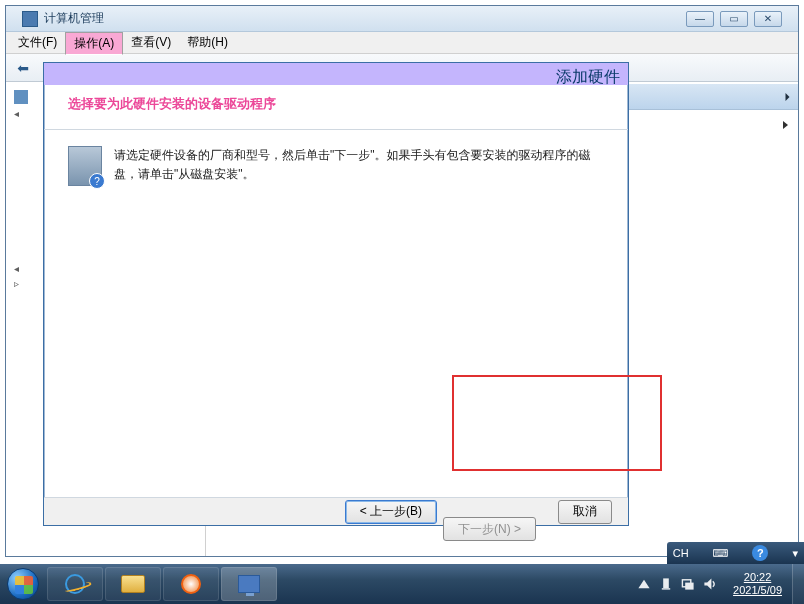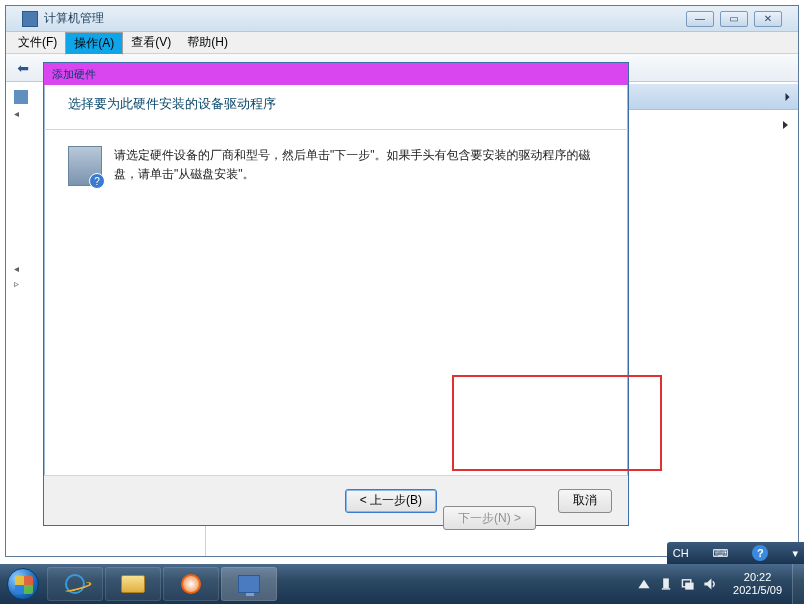--- a/index.html
+++ b/index.html
@@ -8,53 +8,53 @@
 
 .main-window { position: absolute; left: 5px; top: 5px; width: 794px; height: 552px; border: 1px solid #5a7a9c; background: #fff; }
 .titlebar { height: 26px; background: linear-gradient(#e8f0f8, #d0e0ef); display: flex; align-items: center; padding: 0 16px; border-bottom: 1px solid #b4c8db; }
 .titlebar .icon { width: 16px; height: 16px; background: #4a7ab0; margin-right: 6px; border: 1px solid #2a5a8a; }
 .titlebar .title { font-size: 12px; color: #1a3a5a; flex: 1; }
 .win-controls { display: flex; gap: 6px; }
 .win-btn { width: 28px; height: 16px; border: 1px solid #7a9abc; background: linear-gradient(#eaf2fa,#c6d8ea); border-radius: 2px; display: flex; align-items: center; justify-content: center; font-size: 10px; color: #2a4a6a; cursor: pointer; }
 
 .menubar { height: 22px; background: #f0f0f0; display: flex; align-items: center; padding: 0 4px; border-bottom: 1px solid #d0d0d0; font-size: 12px; }
 .menubar .menu-item { padding: 2px 8px; cursor: pointer; }
-.menubar .menu-item.active { background: #0ea5e9; border: 1px solid #a0a0a0; border-bottom: 1px solid #fff; position: relative; top: 1px; }
+.menubar .menu-item.active { background: #f9a8d4; border: 1px solid #a0a0a0; border-bottom: 1px solid #fff; position: relative; top: 1px; }
 
 .toolbar { height: 28px; background: linear-gradient(#f8fafc,#e8eef4); border-bottom: 1px solid #c0cad4; display: flex; align-items: center; padding: 0 6px; }
 .nav-arrow { width: 22px; height: 20px; display: flex; align-items: center; justify-content: center; color: #2a5a8a; font-size: 14px; }
 
 .content-area { position: absolute; top: 78px; left: 0; right: 0; bottom: 0; display: flex; }
 .tree-panel { width: 200px; border-right: 1px solid #d0d0d0; padding: 4px; font-size: 12px; }
 .tree-item { padding: 2px 4px; display: flex; align-items: center; gap: 4px; }
 .tree-toggle { width: 10px; font-size: 10px; color: #606060; }
 .tree-icon { width: 14px; height: 14px; background: #6090c0; display: inline-block; }
 
 .right-panel { flex: 1; }
 .rp-header { background: linear-gradient(#d8e6f4,#bcd4ec); padding: 4px 8px; font-size: 12px; display: flex; justify-content: space-between; align-items: center; border-bottom: 1px solid #a8c0d8; }
 .rp-item { padding: 6px 10px; font-size: 12px; display: flex; justify-content: space-between; align-items: center; }
 
 
 .dialog { position: absolute; left: 43px; top: 62px; width: 586px; height: 464px; background: #fff; border: 1px solid #3b6ea5; box-shadow: 0 0 0 1px #9fb8d4 inset; z-index: 10; }
-.dialog-title { height: 22px; background: #d946ef; border-bottom: none; padding: 4px 8px 0 8px; font-size: 11px; color: #0a3a6a; }
+.dialog-title { height: 22px; background: #c4b5fd; border-bottom: none; padding: 4px 8px 0 8px; font-size: 16px; color: #0a3a6a; text-align: right; }
 .dialog-header { padding: 10px 16px 16px 24px; }
-.dialog-header .heading { font-size: 13px; font-weight: normal; color: #0c4a6e; }
+.dialog-header .heading { font-size: 13px; font-weight: bold; color: #ec4899; }
 .dialog-sep { height: 1px; background: #d0d8e0; margin: 0 0 16px 0; }
 
 .info-row { display: flex; padding: 0 24px; gap: 12px; }
 .info-icon { width: 34px; height: 40px; background: linear-gradient(#b8c8d8,#7a94ae); border: 1px solid #6a84a0; position: relative; flex-shrink: 0; }
 .info-icon::after { content: "?"; position: absolute; right: -4px; bottom: -4px; width: 14px; height: 14px; background: #3a7ad0; color: #fff; border-radius: 50%; font-size: 10px; display: flex; align-items: center; justify-content: center; border: 1px solid #fff; }
 .info-text { font-size: 12px; color: #202020; line-height: 1.6; }
 
 .list-box { margin: 40px 24px 10px 24px; height: 118px; border: 1px solid #a0a8b0; background: #fff; padding: 6px 8px; font-size: 12px; color: #808080; }
 
 .install-row { display: flex; justify-content: flex-end; padding: 8px 24px; }
 .btn { height: 24px; padding: 0 14px; background: linear-gradient(#f6f6f6,#e2e2e2); border: 1px solid #8a8a8a; border-radius: 3px; font-size: 12px; cursor: pointer; display: inline-flex; align-items: center; }
 
-.dialog-footer { position: absolute; bottom: 0; left: 0; right: 0; height: 50px; border-top: 1px solid #d0d8e0; display: flex; align-items: center; justify-content: flex-end; gap: 6px; padding: 0 16px; background: #f0f0f0; }
+.dialog-footer { position: absolute; bottom: 0; left: 0; right: 0; height: 28px; border-top: 1px solid #d0d8e0; display: flex; align-items: center; justify-content: flex-end; gap: 6px; padding: 0 16px; background: #f0f0f0; }
 .btn.focus { border: 1px solid #3a7ad0; box-shadow: 0 0 0 1px #8ab8e8 inset; }
 .btn.disabled { color: #909090; margin-top: 35px; }
 
 .highlight-box { position: absolute; left: 452px; top: 375px; width: 210px; height: 96px; border: 2px solid #e03030; z-index: 20; pointer-events: none; }
 
 
 .taskbar { position: absolute; left: 0; bottom: 0; width: 804px; height: 40px; background: linear-gradient(#4a6a8c, #2c4964 40%, #1a3450); display: flex; align-items: center; }
 .start-orb { width: 46px; height: 40px; display: flex; align-items: center; justify-content: center; }
 .orb { width: 32px; height: 32px; border-radius: 50%; background: radial-gradient(circle at 30% 30%, #8fd0ff, #1a6ac0 60%, #0a3a70); border: 1px solid #0a3a70; position: relative; }
 .orb::before { content:""; position:absolute; left:7px; top:7px; width:18px; height:18px; background: conic-gradient(#f06030 0 90deg,#60c040 90deg 180deg,#3080e0 180deg 270deg,#f0c030 270deg 360deg); border-radius:2px; opacity:.9; }
@@ -64,21 +64,21 @@
 .ie-icon { border: 2px solid #3a9ae0; border-radius: 50%; width: 20px; height: 20px; position: relative; }
 .ie-icon::after { content:""; position:absolute; left:-3px; top:8px; width:26px; height:4px; border: 2px solid #f0b030; border-radius: 50%; border-top:none; border-left:none; transform: rotate(-15deg); }
 .folder-icon { width: 24px; height: 18px; background: linear-gradient(#f8e090,#e0b040); border: 1px solid #b08020; border-radius: 2px; }
 .wmp-icon { width: 20px; height: 20px; border-radius: 50%; background: radial-gradient(#fff,#f08030); border: 2px solid #f06010; }
 .monitor-icon { width: 22px; height: 18px; background: #4a7ac0; border: 1px solid #2a5a9a; position: relative; }
 .monitor-icon::after { content:""; position:absolute; left:7px; bottom:-4px; width:8px; height:3px; background:#7aa0d0; }
 
 .tray { margin-left: auto; display: flex; align-items: center; height: 40px; color: #fff; font-size: 11px; }
 .tray-icons { display: flex; gap: 8px; padding: 0 6px; align-items: center; }
 .tray-ico { width: 14px; height: 14px; opacity: .9; }
-.clock { text-align: center; padding: 0 10px; line-height: 1.2; }
+.clock { text-align: center; padding: 0 10px; line-height: 1.2; text-decoration: underline; }
 .show-desktop { width: 12px; height: 40px; border-left: 1px solid rgba(255,255,255,.2); background: rgba(255,255,255,.05); }
 
 
 .lang-float { position: absolute; right: 0; bottom: 40px; height: 22px; background: linear-gradient(#3a5a7c,#1a3450); display: flex; align-items: center; color: #fff; font-size: 11px; padding: 0 6px; gap: 24px; border-top-left-radius: 3px; }
 .lang-float .q { width: 16px; height: 16px; border-radius: 50%; background: #3a8ae0; display: flex; align-items: center; justify-content: center; font-weight: bold; }
 
 .arrow-r { width: 0; height: 0; border-top: 4px solid transparent; border-bottom: 4px solid transparent; border-left: 5px solid #303030; }
 .arrow-l { width: 0; height: 0; border-top: 4px solid transparent; border-bottom: 4px solid transparent; border-right: 5px solid #303030; }
 </style>
 </head>

